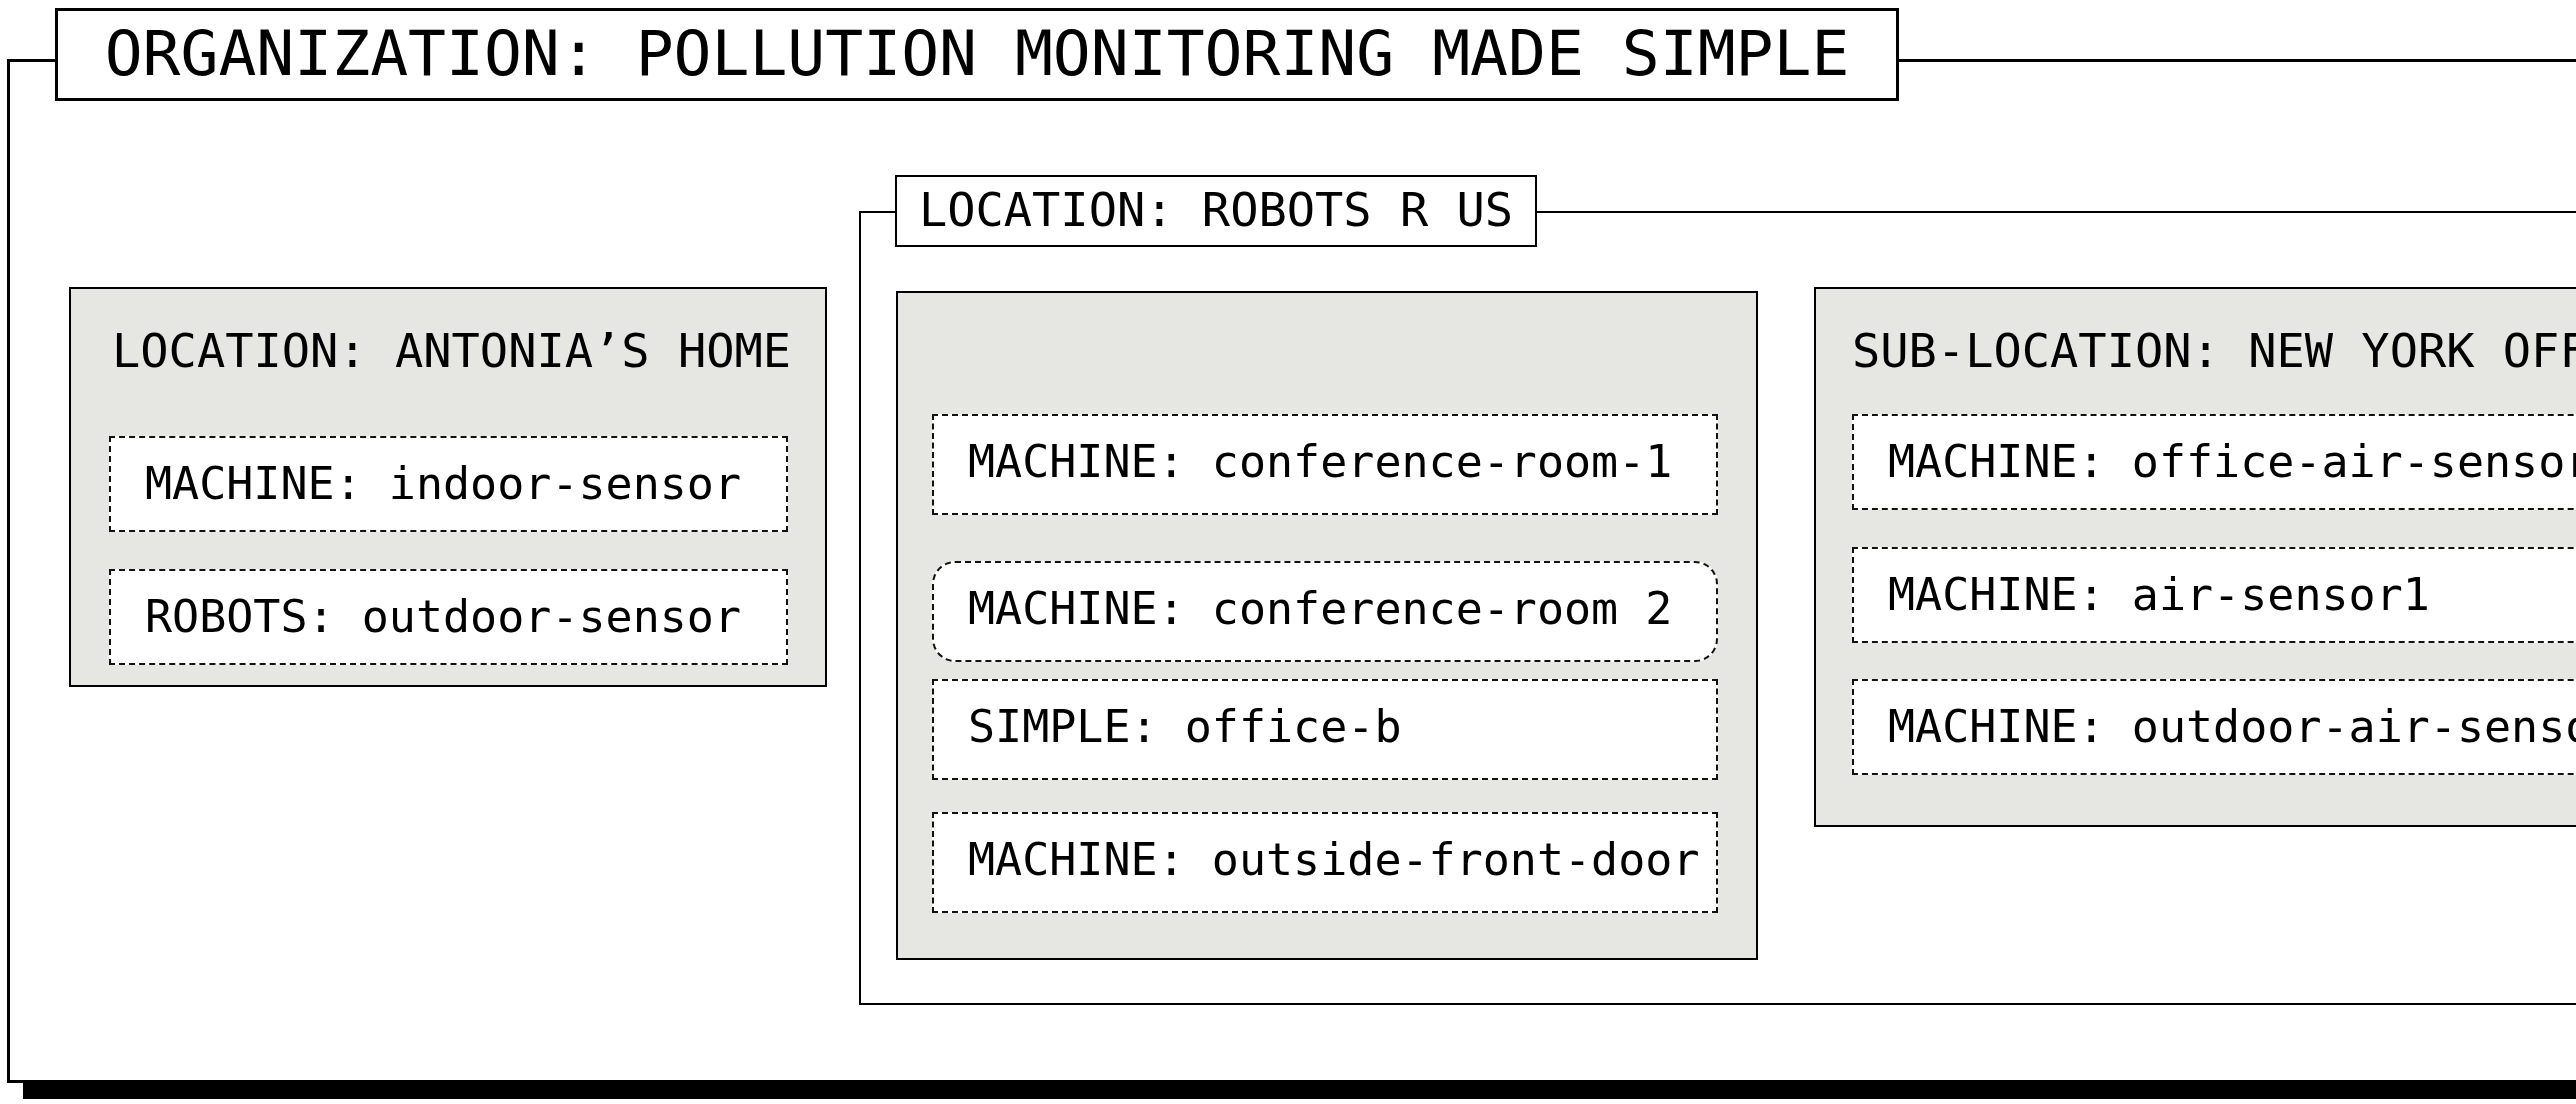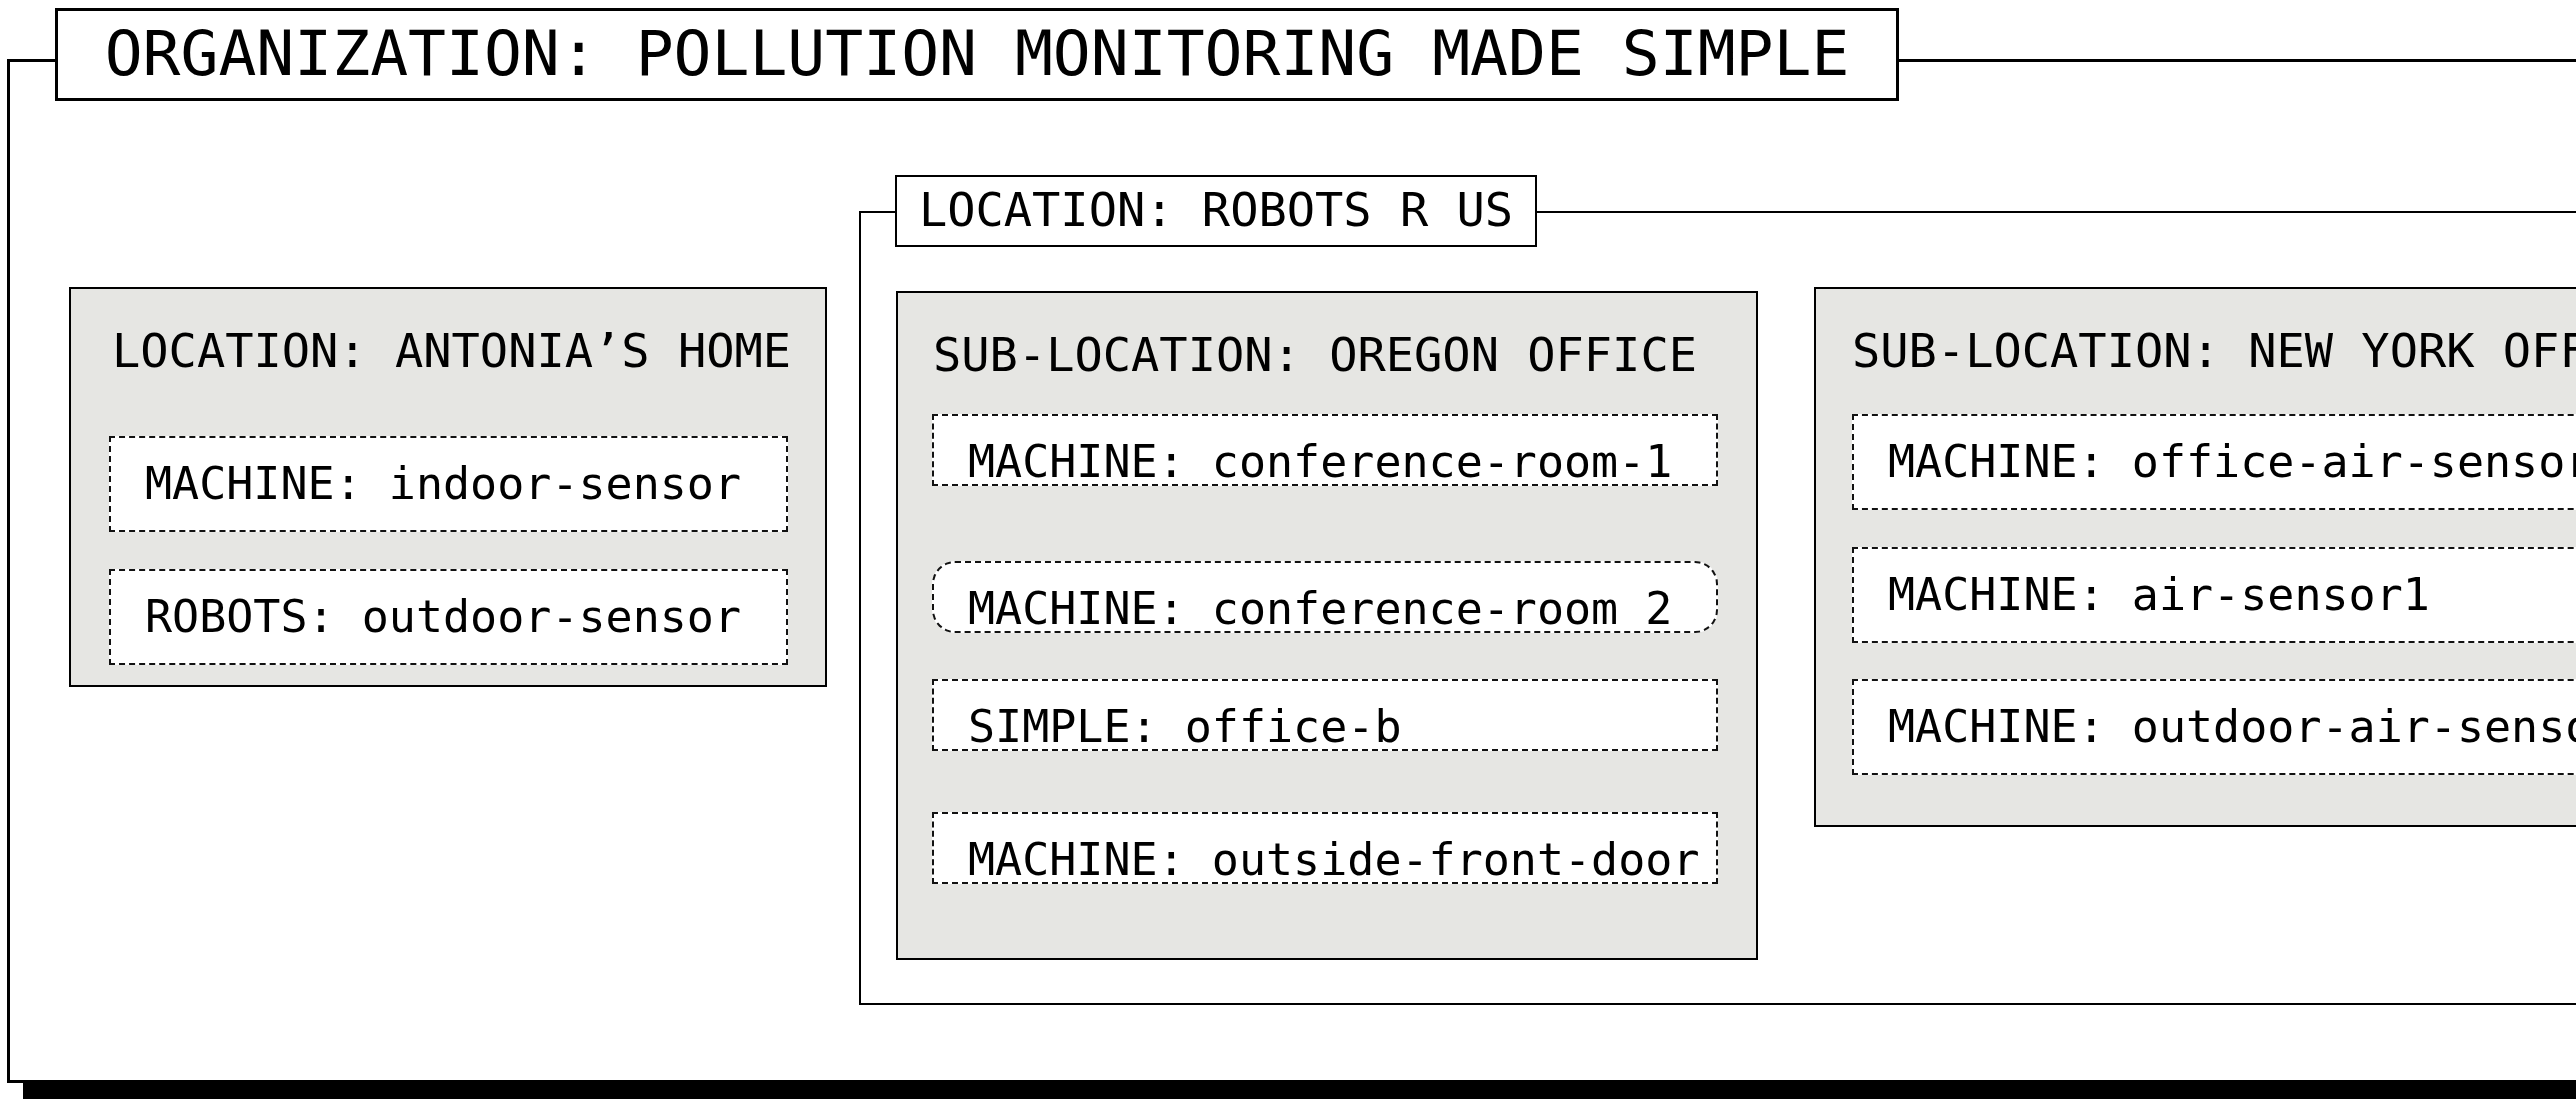--- a/index.html
+++ b/index.html
@@ -67,21 +67,21 @@
     position: absolute;
     background: #ffffff; border: 2.1px dashed #121212;
     font-size: 45px; line-height: 92px;
     padding-left: 34px; white-space: nowrap;
     box-sizing: border-box;
   }
   .loc-antonia .machine { left: 38px; width: 679px; height: 96px; margin-top: 22px; }
   .loc-antonia .m0 { top: 125px; }
   .loc-antonia .m1 { top: 258px; }
 
-  .sub-oregon .machine { left: 34px; width: 786px; height: 72px; }
+  .sub-oregon .machine { left: 34px; width: 786px; height: 101px; }
   .sub-oregon .m0 { top: 121px; }
   .sub-oregon .m1 { top: 268px; border-radius: 23px; }
   .sub-oregon .m2 { top: 386px; }
   .sub-oregon .m3 { top: 519px; }
 
   .sub-newyork .machine { left: 36px; width: 831px; height: 96px; }
   .sub-newyork .m0 { top: 125px; }
   .sub-newyork .m1 { top: 258px; }
   .sub-newyork .m2 { top: 390px; }
 </style>
@@ -99,21 +99,20 @@
   <div class="abs loc-robots"></div>
   <div class="abs loc-robots-label">LOCATION: ROBOTS R US</div>
 
   <div class="abs grey-box loc-antonia">
     <div class="box-heading">LOCATION: ANTONIA’S HOME</div>
     <div class="machine m0">MACHINE: indoor-sensor</div>
     <div class="machine m1">ROBOTS: outdoor-sensor</div>
   </div>
 
   <div class="abs grey-box sub-oregon">
-    <div class="box-heading">SUB-LOCATION: OREGON OFFICE</div>
     <div class="machine m0">MACHINE: conference-room-1</div>
     <div class="machine m1">MACHINE: conference-room 2</div>
     <div class="machine m2">SIMPLE: office-b</div>
     <div class="machine m3">MACHINE: outside-front-door</div>
   </div>
 
   <div class="abs grey-box sub-newyork">
     <div class="box-heading">SUB-LOCATION: NEW YORK OFFICE</div>
     <div class="machine m0">MACHINE: office-air-sensor</div>
     <div class="machine m1">MACHINE: air-sensor1</div>

